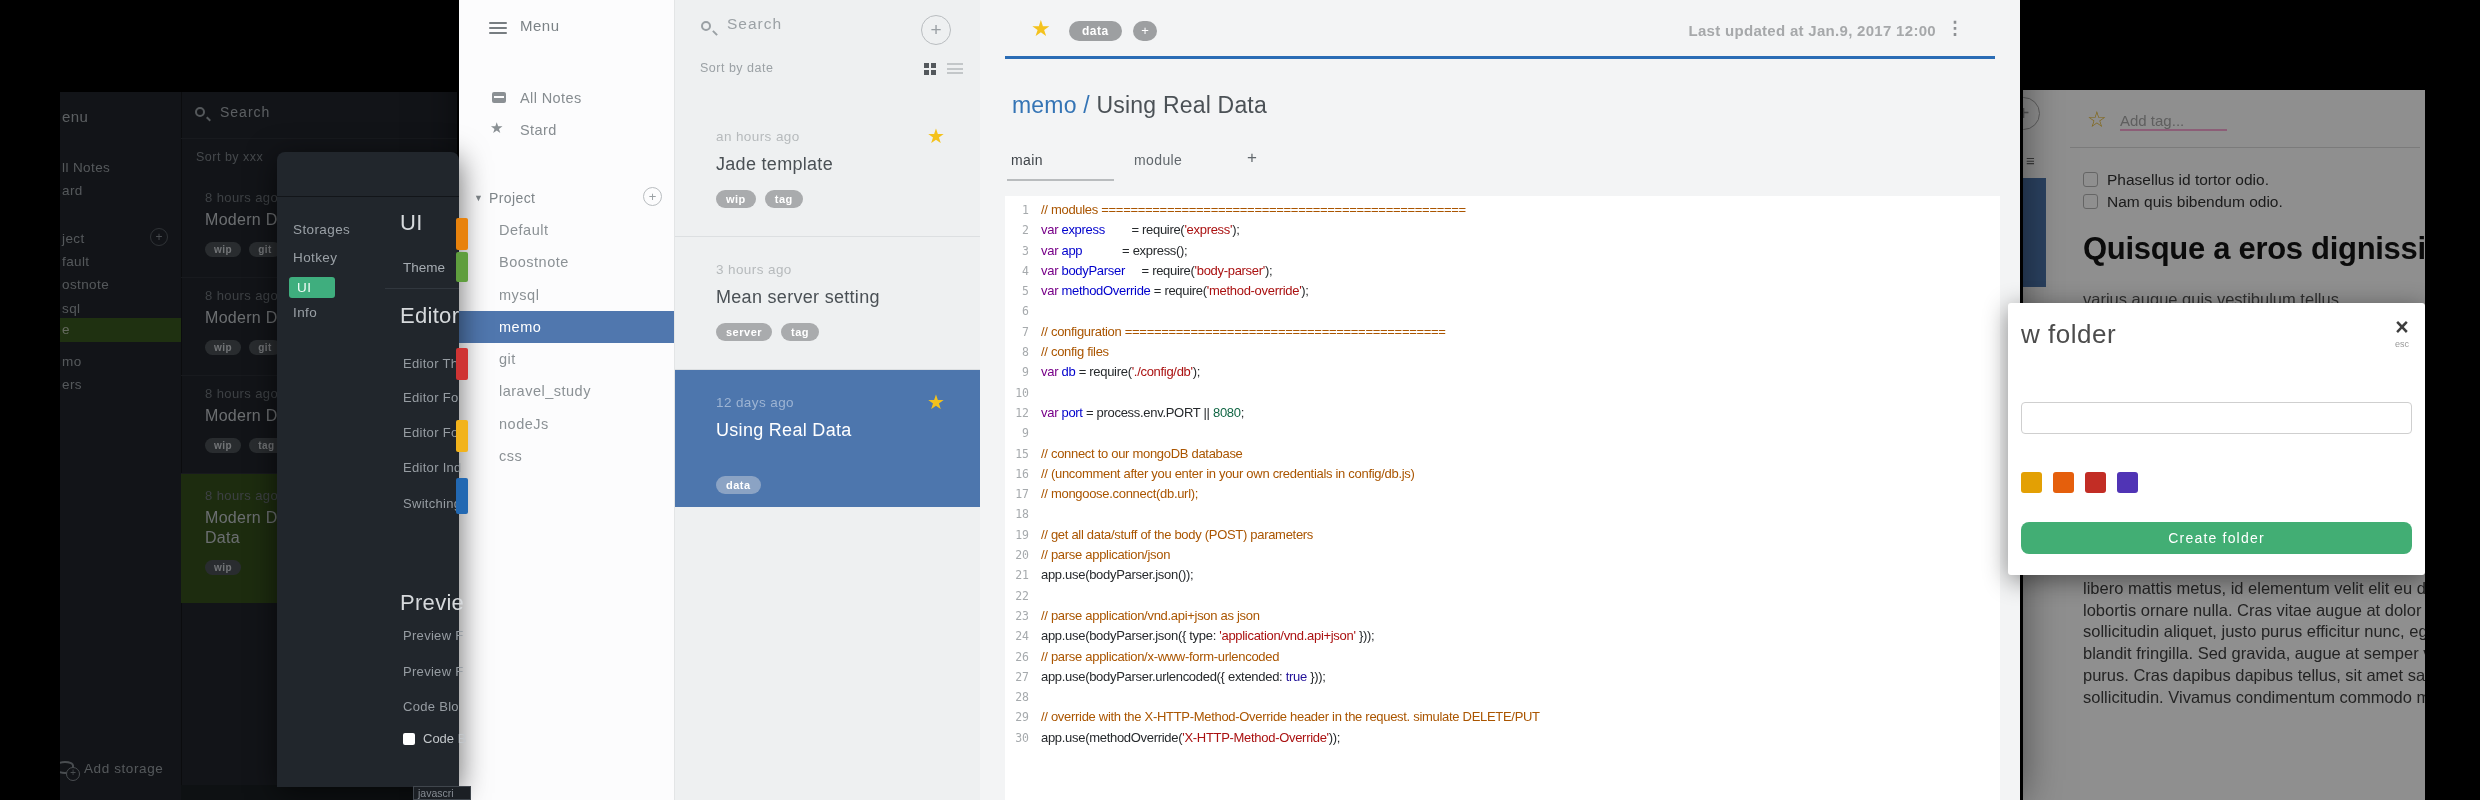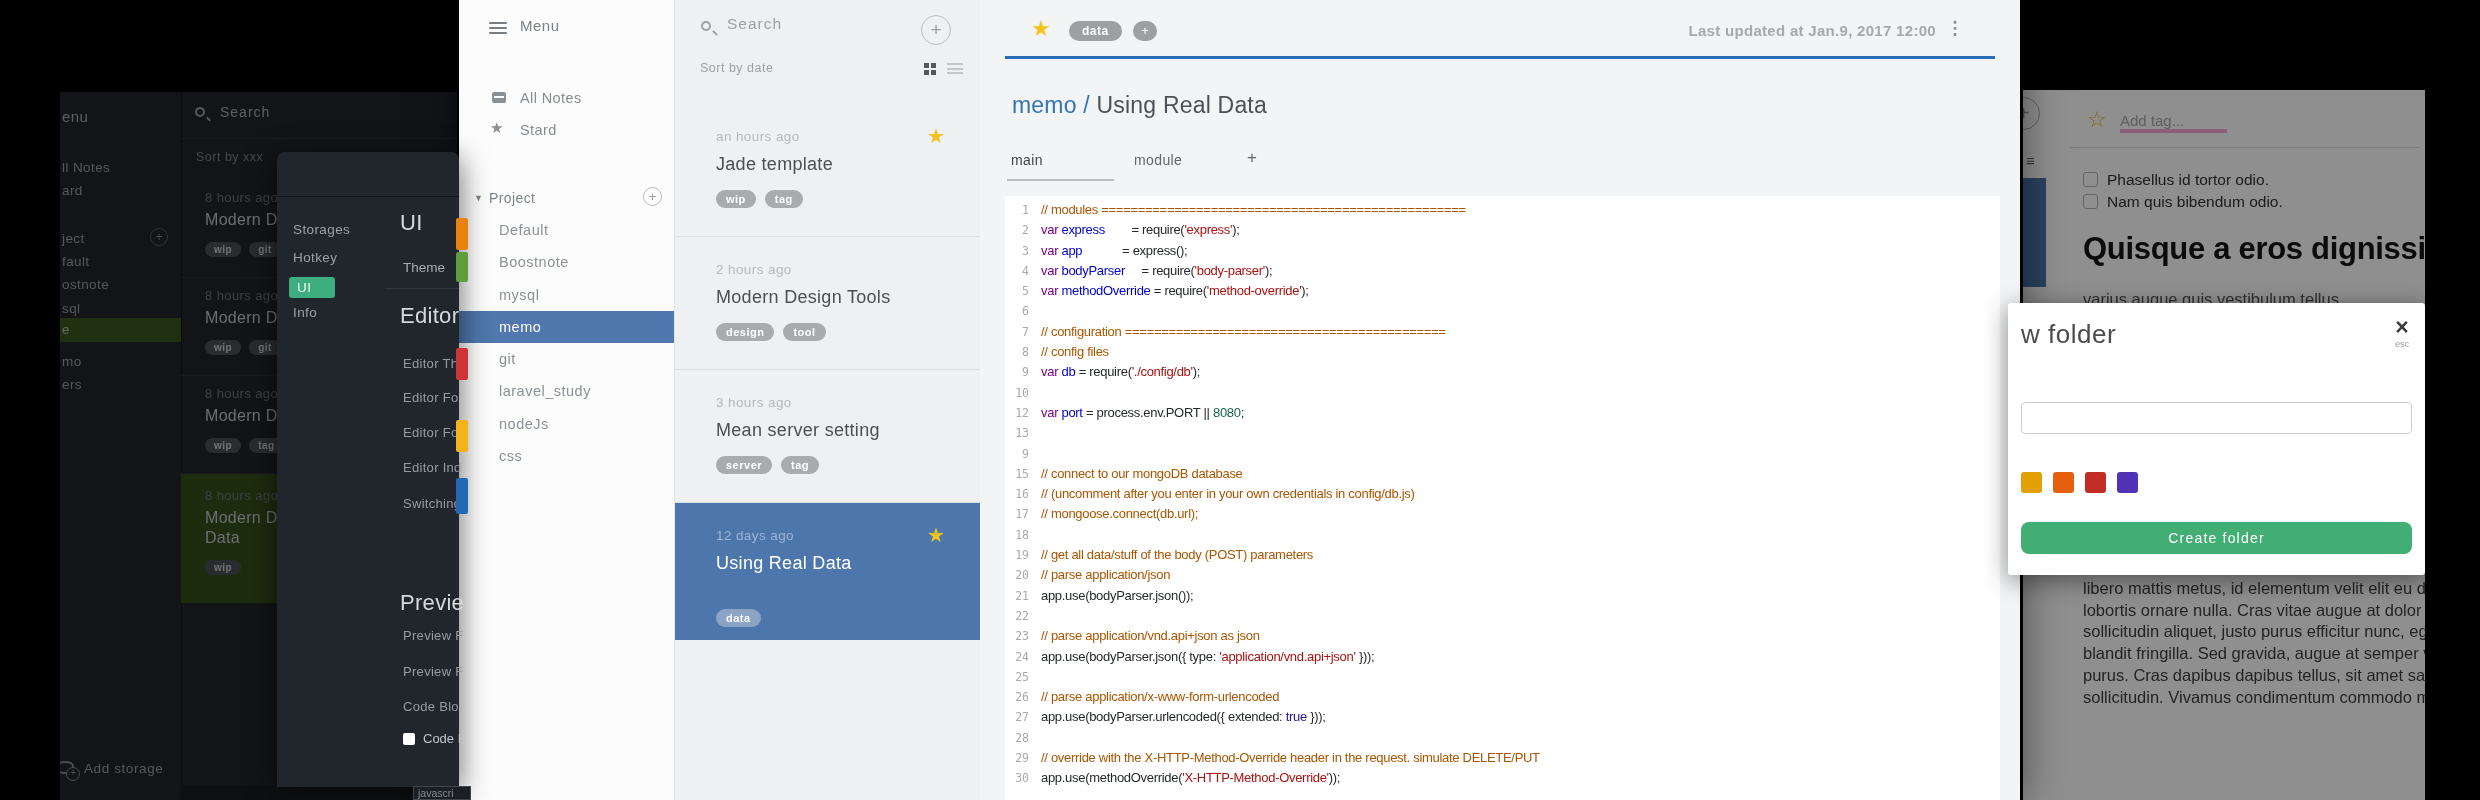--- a/index.html
+++ b/index.html
@@ -31,21 +31,21 @@
 .lw-addst span{position:absolute;left:24px;top:0;font-size:13.5px;color:#9aa0a6;letter-spacing:.6px}
 .lw-langbar{position:absolute;left:121px;right:0;bottom:0;height:15px;background:#1b1f24}
 
 
 .rw{position:absolute;left:2023px;top:90px;width:402px;height:710px;background:#fff;z-index:1;overflow:hidden}
 .rw::after{content:"";position:absolute;inset:0;background:rgba(0,0,0,.44);z-index:5;pointer-events:none}
 .rw-plusfrag{position:absolute;left:-16px;top:7px;width:33px;height:33px;border:1.5px solid #aaa;border-radius:50%;color:#999;font-size:20px;line-height:30px;text-align:center}
 .rw-listico{position:absolute;left:3px;top:62px;color:#666;font-size:15px;font-weight:bold}
 .rw-bluestrip{position:absolute;left:0;top:88px;width:23px;height:109px;background:#4e76ad}
 .rw-star{position:absolute;left:64px;top:17px;color:#e5b525;font-size:22px}
-.rw-addtag{position:absolute;left:97px;top:22px;width:107px;border:none;border-bottom:4px solid #f9a8d4;background:transparent;font-size:15px;color:#444;outline:none}
+.rw-addtag{position:absolute;left:97px;top:22px;width:107px;border:none;border-bottom:2px solid #f9a8d4;background:transparent;font-size:15px;color:#444;outline:none}
 .rw-addtag::placeholder{color:#a9a9a9}
 .rw-div{position:absolute;left:47px;right:5px;top:57px;height:1px;background:#dcdcdc}
 .rw-checks{position:absolute;left:60px;top:81px}
 .rw-chrow{height:21.5px;white-space:nowrap}
 .rw-box{display:inline-block;width:15px;height:15px;border:1.5px solid #b5b5b5;border-radius:3px;margin-right:9px;vertical-align:-2px;background:#fff}
 .rw-chrow span.lab{font-size:15.5px;color:#333}
 .rw-heading{position:absolute;left:60px;top:141px;font-size:31px;font-weight:bold;color:#151515;white-space:nowrap;letter-spacing:-.3px}
 .rw-clip{position:absolute;left:60px;top:200px;font-size:16.5px;color:#555;white-space:nowrap}
 .rw-para{position:absolute;left:60px;top:488px;font-size:16.5px;line-height:21.7px;color:#3f3f3f;white-space:nowrap}
 
@@ -259,25 +259,20 @@
           <i style="margin:0"></i>
         </div>
       <div id="mw-notes">
           <div class="mcard">
             <div class="t">an hours ago</div>
             <div class="star">★</div>
             <div class="ti">Jade template</div>
             <div class="tags"><span class="mpill">wip</span><span class="mpill">tag</span></div>
           </div>
           <div class="mcard">
-            <div class="t">2 hours ago</div>
-            <div class="ti">Modern Design Tools</div>
-            <div class="tags"><span class="mpill">design</span><span class="mpill">tool</span></div>
-          </div>
-          <div class="mcard">
             <div class="t">3 hours ago</div>
             <div class="ti">Mean server setting</div>
             <div class="tags"><span class="mpill">server</span><span class="mpill">tag</span></div>
           </div>
           <div class="mcard msel2">
             <div class="t">12 days ago</div>
             <div class="star">★</div>
             <div class="ti">Using Real Data</div>
             <div class="tags"><span class="mpill">data</span></div>
           </div>
@@ -302,33 +297,31 @@
           <div class="cl"><span class="ln">2</span><span class="ccode"><span class="kw">var</span><span class="pl"> </span><span class="def">express</span><span class="pl">        = require(</span><span class="str">'express'</span><span class="pl">);</span></span></div>
           <div class="cl"><span class="ln">3</span><span class="ccode"><span class="kw">var</span><span class="pl"> </span><span class="def">app</span><span class="pl">            = express();</span></span></div>
           <div class="cl"><span class="ln">4</span><span class="ccode"><span class="kw">var</span><span class="pl"> </span><span class="def">bodyParser</span><span class="pl">     = require(</span><span class="str">'body-parser'</span><span class="pl">);</span></span></div>
           <div class="cl"><span class="ln">5</span><span class="ccode"><span class="kw">var</span><span class="pl"> </span><span class="def">methodOverride</span><span class="pl"> = require(</span><span class="str">'method-override'</span><span class="pl">);</span></span></div>
           <div class="cl"><span class="ln">6</span><span class="ccode"></span></div>
           <div class="cl"><span class="ln">7</span><span class="ccode"><span class="com">// configuration ============================================</span></span></div>
           <div class="cl"><span class="ln">8</span><span class="ccode"><span class="com">// config files</span></span></div>
           <div class="cl"><span class="ln">9</span><span class="ccode"><span class="kw">var</span><span class="pl"> </span><span class="def">db</span><span class="pl"> = require(</span><span class="str">'./config/db'</span><span class="pl">);</span></span></div>
           <div class="cl"><span class="ln">10</span><span class="ccode"></span></div>
           <div class="cl"><span class="ln">12</span><span class="ccode"><span class="kw">var</span><span class="pl"> </span><span class="def">port</span><span class="pl"> = process.env.PORT || </span><span class="num">8080</span><span class="pl">;</span></span></div>
-          <div class="cl"><span class="ln">13</span><span class="ccode"></span></div>
           <div class="cl"><span class="ln">9</span><span class="ccode"></span></div>
           <div class="cl"><span class="ln">15</span><span class="ccode"><span class="com">// connect to our mongoDB database</span></span></div>
           <div class="cl"><span class="ln">16</span><span class="ccode"><span class="com">// (uncomment after you enter in your own credentials in config/db.js)</span></span></div>
           <div class="cl"><span class="ln">17</span><span class="ccode"><span class="com">// mongoose.connect(db.url);</span></span></div>
           <div class="cl"><span class="ln">18</span><span class="ccode"></span></div>
           <div class="cl"><span class="ln">19</span><span class="ccode"><span class="com">// get all data/stuff of the body (POST) parameters</span></span></div>
           <div class="cl"><span class="ln">20</span><span class="ccode"><span class="com">// parse application/json</span></span></div>
           <div class="cl"><span class="ln">21</span><span class="ccode"><span class="pl">app.use(bodyParser.json());</span></span></div>
           <div class="cl"><span class="ln">22</span><span class="ccode"></span></div>
           <div class="cl"><span class="ln">23</span><span class="ccode"><span class="com">// parse application/vnd.api+json as json</span></span></div>
           <div class="cl"><span class="ln">24</span><span class="ccode"><span class="pl">app.use(bodyParser.json({ type: </span><span class="str">'application/vnd.api+json'</span><span class="pl"> }));</span></span></div>
-          <div class="cl"><span class="ln">25</span><span class="ccode"></span></div>
           <div class="cl"><span class="ln">26</span><span class="ccode"><span class="com">// parse application/x-www-form-urlencoded</span></span></div>
           <div class="cl"><span class="ln">27</span><span class="ccode"><span class="pl">app.use(bodyParser.urlencoded({ extended: </span><span class="atom">true</span><span class="pl"> }));</span></span></div>
           <div class="cl"><span class="ln">28</span><span class="ccode"></span></div>
           <div class="cl"><span class="ln">29</span><span class="ccode"><span class="com">// override with the X-HTTP-Method-Override header in the request. simulate DELETE/PUT</span></span></div>
           <div class="cl"><span class="ln">30</span><span class="ccode"><span class="pl">app.use(methodOverride(</span><span class="str">'X-HTTP-Method-Override'</span><span class="pl">));</span></span></div>
         </div>
     </div>
   </div>
 
   <div class="sp">

